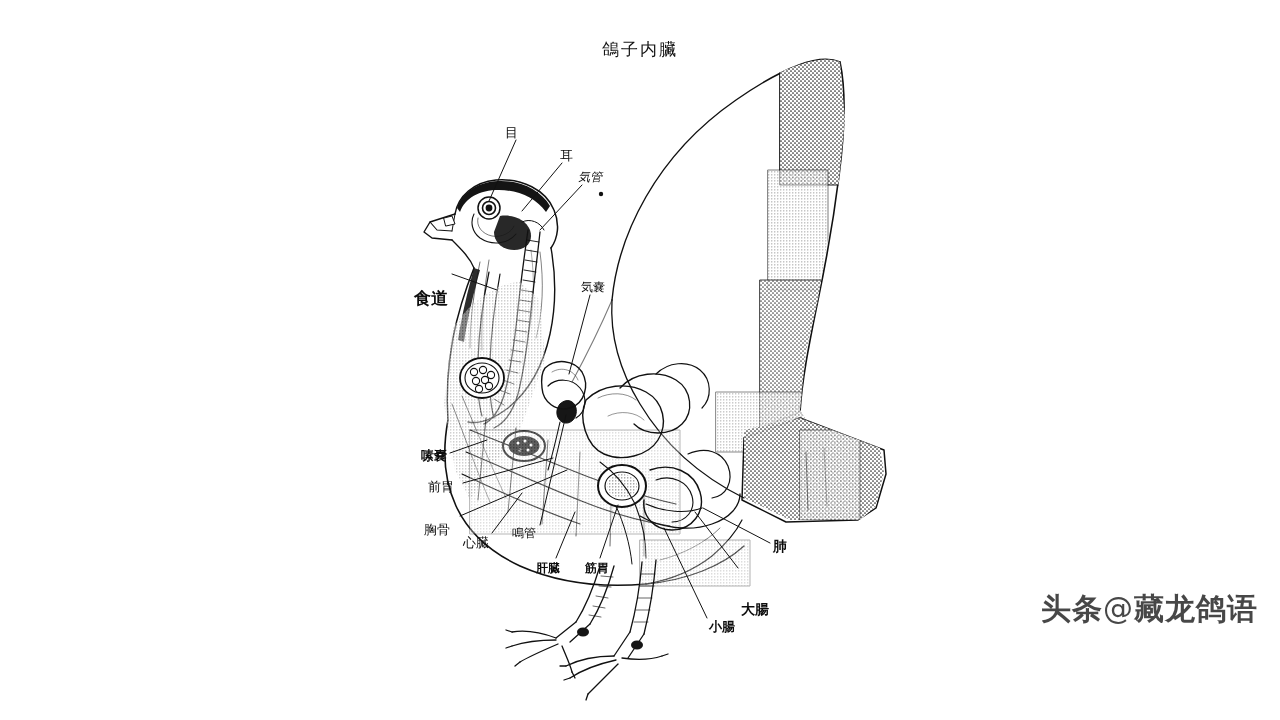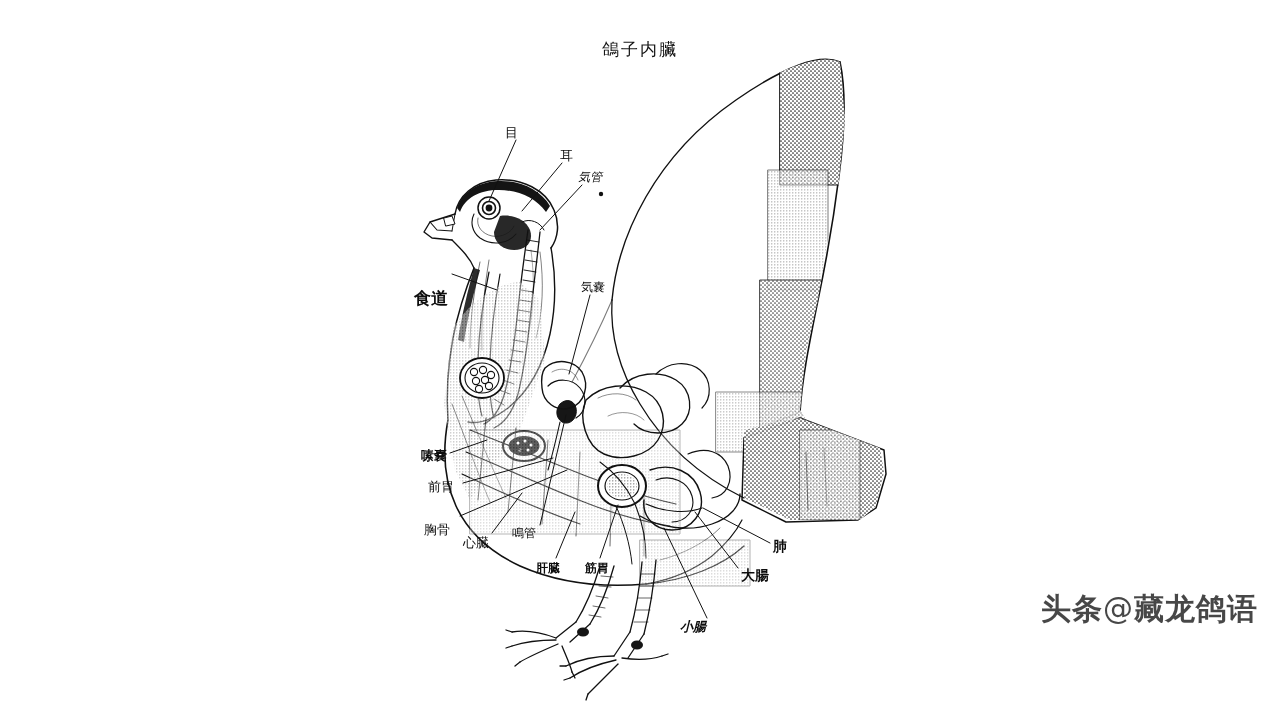--- a/index.html
+++ b/index.html
@@ -362,21 +362,21 @@
       <div class="lbl bold" style="left: 414px; top: 266px; font-size: 17px; margin-top: 24px;">食道</div>
       <div class="lbl" style="left: 581px; top: 281px; font-size: 12px;">気嚢</div>
       <div class="lbl bold" style="left: 413px; top: 449px; font-size: 13px; padding-left: 8px;">嗉嚢</div>
       <div class="lbl" style="left: 428px; top: 480px; font-size: 13px;">前胃</div>
       <div class="lbl" style="left: 424px; top: 513px; font-size: 13px; margin-top: 10px;">胸骨</div>
       <div class="lbl" style="left: 456px; top: 536px; font-size: 13px; margin-left: 7px;">心臓</div>
       <div class="lbl" style="left: 512px; top: 527px; font-size: 12px;">鳴管</div>
       <div class="lbl bold" style="left: 536px; top: 562px; font-size: 12px;">肝臓</div>
       <div class="lbl bold" style="left: 585px; top: 562px; font-size: 12px;">筋胃</div>
       <div class="lbl bold" style="left: 773px; top: 539px; font-size: 14px;">肺</div>
-      <div class="lbl bold" style="left: 741px; top: 568px; font-size: 14px;">大腸</div>
-      <div class="lbl bold" style="left: 680px; top: 620px; font-size: 13px; font-style: italic;">小腸</div>
+      <div class="lbl bold" style="left: 741px; top: 602px; font-size: 14px;">大腸</div>
+      <div class="lbl bold" style="left: 709px; top: 620px; font-size: 13px;">小腸</div>
     </div>
 
   <div id="watermark">
     <span>头条</span><span class="wm-at">@</span><span>藏龙鸽语</span>
   </div>
 
 </div>
 
 </body></html>

